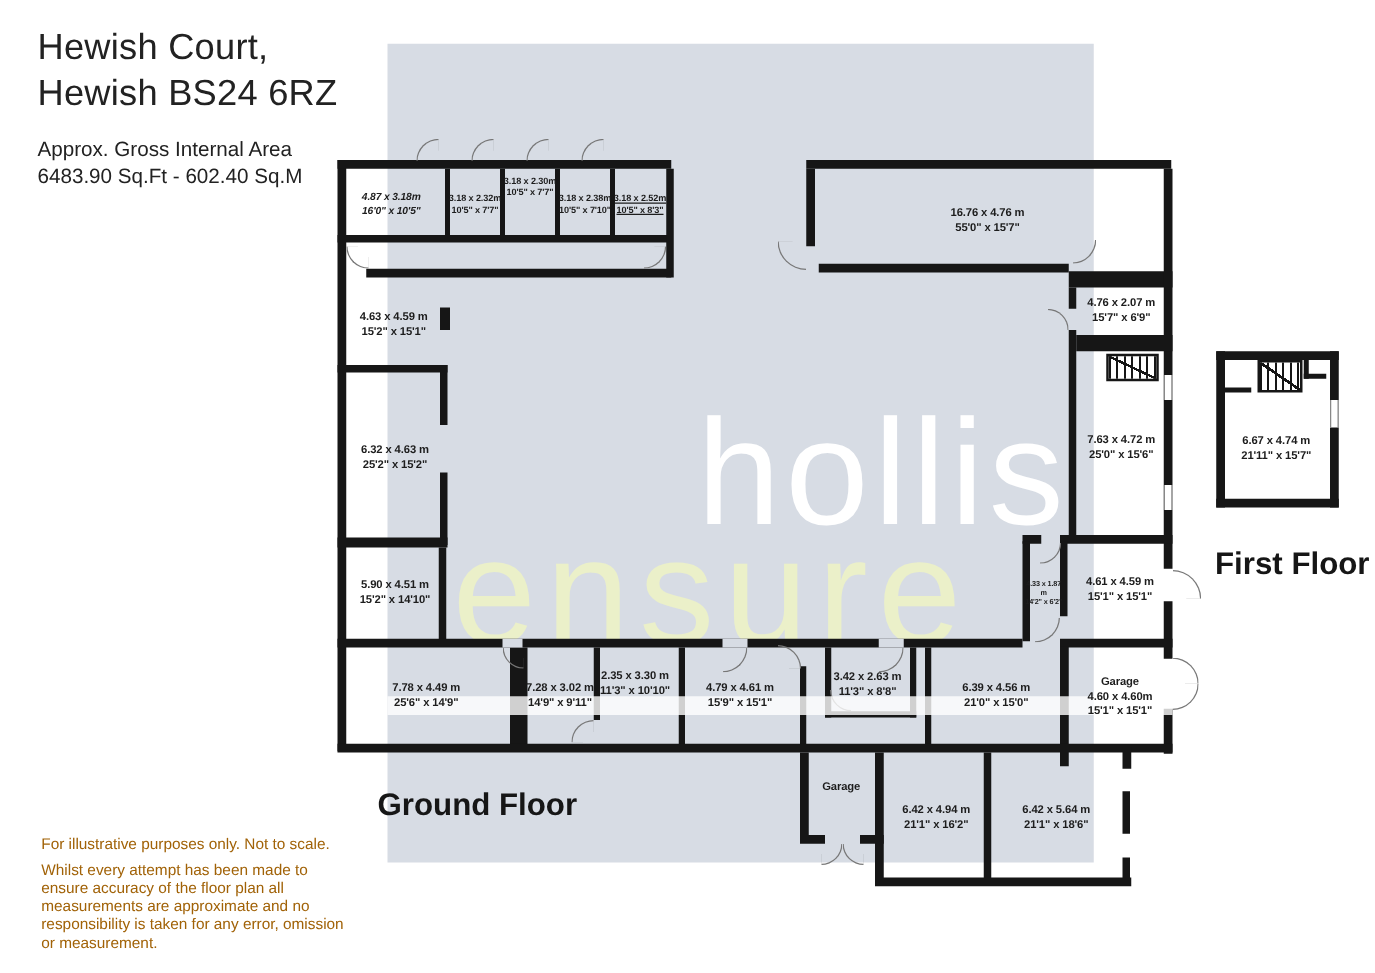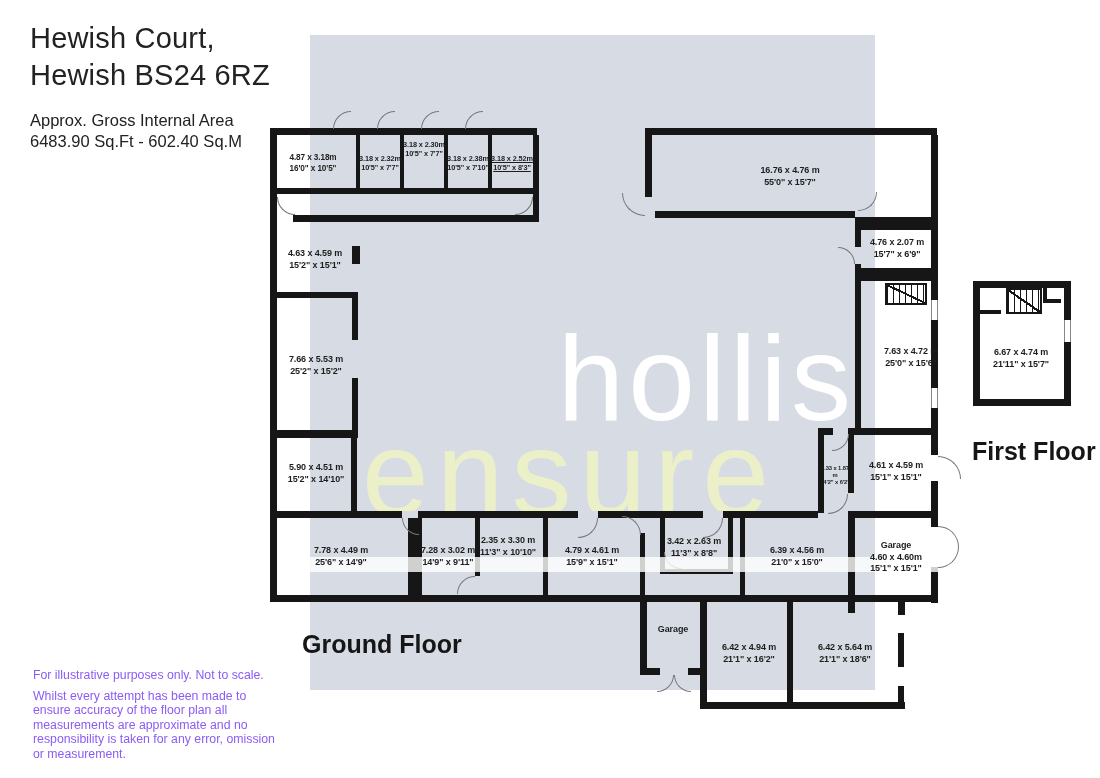--- a/index.html
+++ b/index.html
@@ -18,21 +18,21 @@
           background:linear-gradient(to top right,transparent 47%,#161616 47%,#161616 53%,transparent 53%);}
   .stripe{position:absolute;z-index:5;}
   .rl{position:absolute;z-index:6;text-align:center;font-weight:bold;color:#1d1d1d;
       font-size:9px;line-height:1.3;letter-spacing:-0.1px;}
   .rl.small{font-size:7.3px;line-height:1.3;}
   .rl.tiny{font-size:5.8px;line-height:1.2;}
   .hdr{position:absolute;left:30px;top:20px;z-index:6;color:#222;}
   .hdr h1{margin:0;font-size:29px;font-weight:normal;line-height:1.27;letter-spacing:0.2px;}
   .hdr .sub{margin-top:16px;font-size:16.5px;line-height:1.32;}
   .floorlabel{position:absolute;z-index:6;font-size:25px;color:#161616;font-weight:bold;}
-  .footer{position:absolute;left:33px;top:668px;width:250px;z-index:6;font-size:12.3px;line-height:1.18;color:#8b5cf6;}
+  .footer{position:absolute;left:33px;top:668px;width:250px;z-index:6;font-size:12.3px;line-height:1.18;color:#a16207;}
   .footer p{margin:0 0 6px 0;}
 </style>
 </head>
 <body>
 
 <div id="canvas">
 
   <div class="sq" style="left:310px;top:35px;width:565px;height:655px;background:#d7dce4;"></div>
   <div class="wm" style="right:245px;top:318px;font-size:120px;letter-spacing:4px;color:#ffffff;">hollis</div>
   <div class="wm" style="left:362px;top:413px;font-size:120px;letter-spacing:8px;color:#ebf0c9;">ensure</div>
@@ -141,21 +141,21 @@
   <div class="w" style="left:979px;top:310px;width:22px;height:4px;"></div>
   <div class="w" style="left:1043px;top:288px;width:4px;height:15px;"></div>
   <div class="w" style="left:1043px;top:299px;width:18px;height:4px;"></div>
   <div class="win" style="left:1064px;top:320px;width:7px;height:22px;"></div>
   <div class="stairs" style="left:1006px;top:288px;width:36px;height:26px;">
     <div class="diag"></div>
   </div>
 
   <div class="stripe" style="left:310px;top:557px;width:628px;height:15px;background:rgba(255,255,255,0.8);"></div>
 
-  <div class="rl" style="left:273px;top:153px;width:80px;font-size:8.2px;">
+  <div class="rl" style="left:273px;top:153px;width:80px;font-size:8.2px;font-style:italic;">
     <div>4.87 x 3.18m</div>
       <div>16'0" x 10'5"</div>
     </div>
   <div class="rl small" style="left:357px;top:154px;width:46px;">
     <div>3.18 x 2.32m</div>
       <div>10'5" x 7'7"</div>
     </div>
   <div class="rl small" style="left:401px;top:140px;width:46px;">
     <div>3.18 x 2.30m</div>
       <div>10'5" x 7'7"</div>
@@ -170,32 +170,32 @@
     </div>
   <div class="rl" style="left:730px;top:165px;width:120px;">
     <div>16.76 x 4.76 m</div>
       <div>55'0" x 15'7"</div>
     </div>
   <div class="rl" style="left:270px;top:248px;width:90px;">
     <div>4.63 x 4.59 m</div>
       <div>15'2" x 15'1"</div>
     </div>
   <div class="rl" style="left:271px;top:354px;width:90px;">
-    <div>7.66 x 5.53 m</div>
+    <div>6.32 x 4.63 m</div>
       <div>25'2" x 15'2"</div>
     </div>
   <div class="rl" style="left:271px;top:462px;width:90px;">
     <div>5.90 x 4.51 m</div>
       <div>15'2" x 14'10"</div>
     </div>
   <div class="rl" style="left:855px;top:237px;width:84px;">
     <div>4.76 x 2.07 m</div>
       <div>15'7" x 6'9"</div>
     </div>
-  <div class="rl" style="left:855px;top:346px;width:84px;padding-left:14px;">
+  <div class="rl" style="left:855px;top:346px;width:84px;">
     <div>7.63 x 4.72 m</div>
       <div>25'0" x 15'6"</div>
     </div>
   <div class="rl tiny" style="left:818px;top:465px;width:34px;">
     <div>4.33 x 1.87 m</div>
       <div>14'2" x 6'2"</div>
     </div>
   <div class="rl" style="left:854px;top:460px;width:84px;">
     <div>4.61 x 4.59 m</div>
       <div>15'1" x 15'1"</div>

